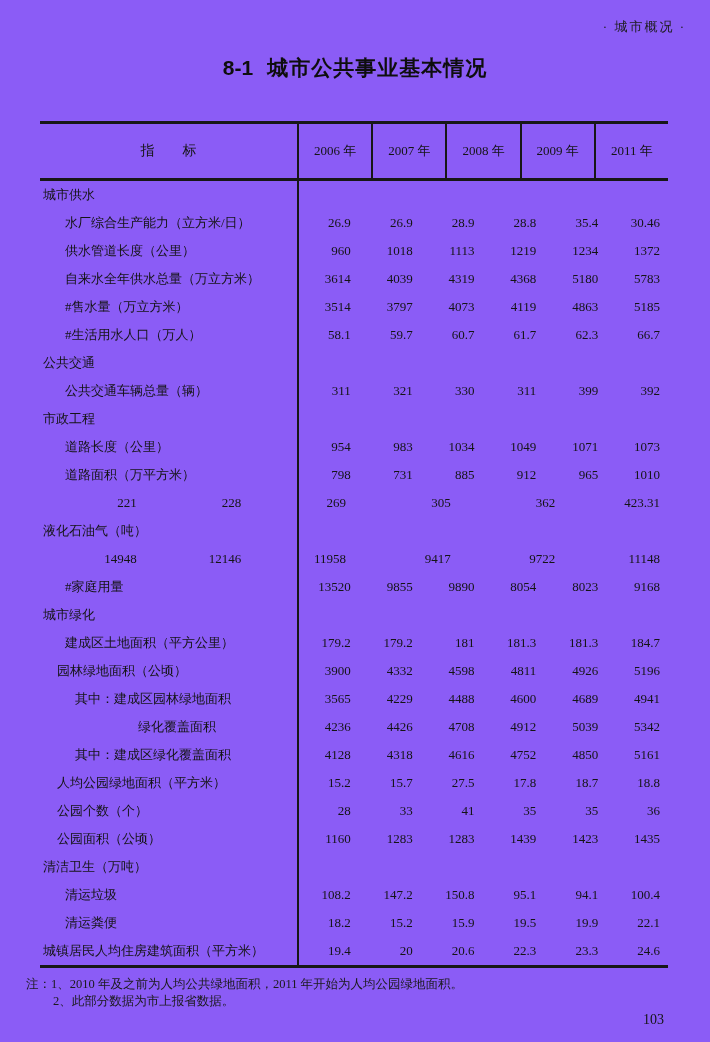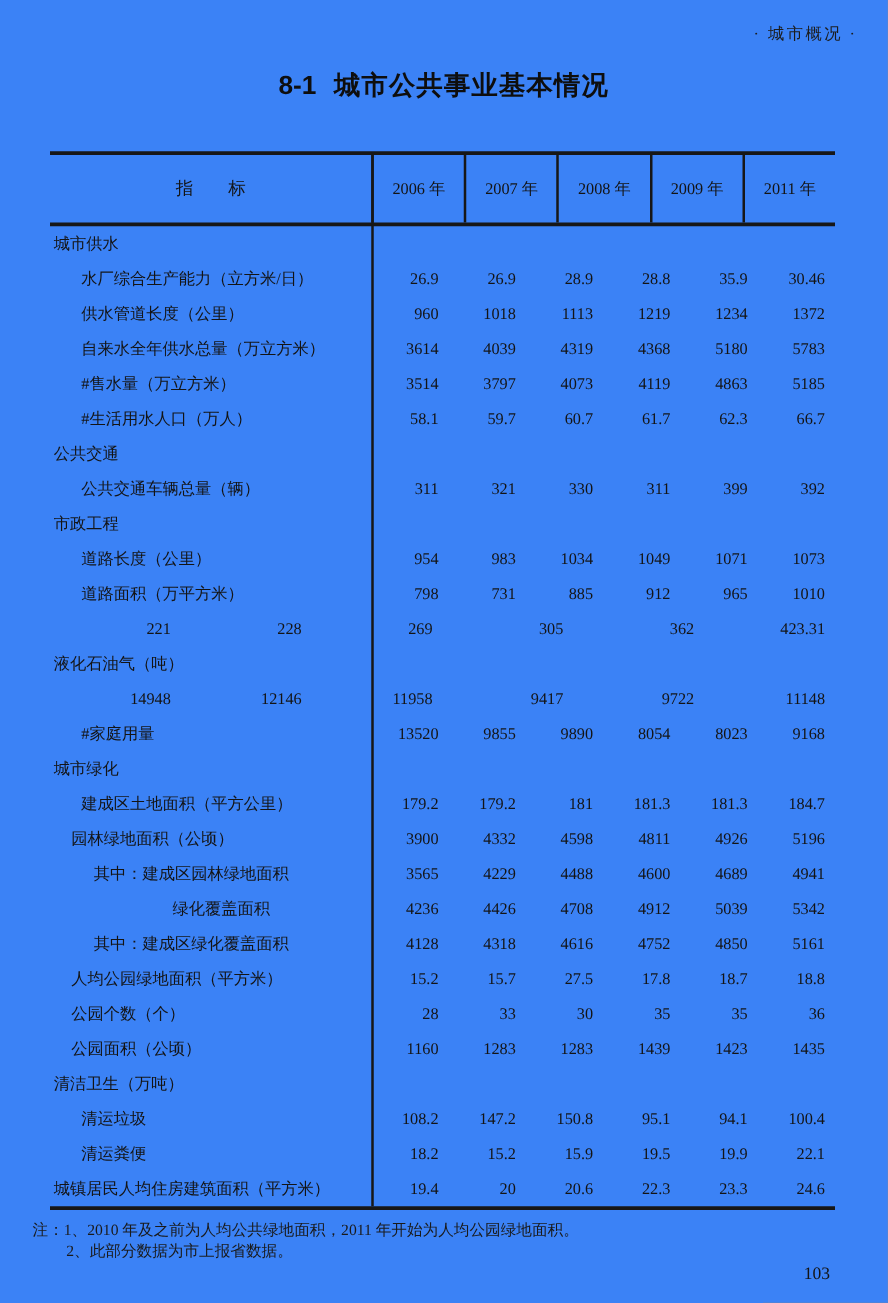--- a/index.html
+++ b/index.html
@@ -1,21 +1,21 @@
 <!DOCTYPE html>
 <html><head>
 <meta charset="utf-8">
 <style>
   html,body{margin:0;padding:0;}
   body{background:#888;}
   .page{
     position:relative;
     width:710px;height:1042px;
     margin:0 auto;
-    background:#3b82f6;
+    background:#8b5cf6;
     color:#161616;
     font-family:"Liberation Serif","DejaVu Serif",serif;
     overflow:hidden;
   }
   .corner{
     position:absolute;top:18px;right:24px;
     font-size:13px;letter-spacing:2px;color:#1c1c1c;
   }
   .title{
     position:absolute;top:54px;left:0;width:100%;
@@ -109,21 +109,21 @@
           <div class="tval"></div>
           <div class="tval"></div>
         </div>
 
       <div class="trow">
         <div class="tlabel" style="padding-left: 25px;">水厂综合生产能力（立方米/日）</div>
       <div class="tval">26.9</div>
           <div class="tval">26.9</div>
           <div class="tval">28.9</div>
           <div class="tval">28.8</div>
-          <div class="tval">35.9</div>
+          <div class="tval">35.4</div>
           <div class="tval">30.46</div>
         </div>
 
       <div class="trow">
         <div class="tlabel" style="padding-left: 25px;">供水管道长度（公里）</div>
       <div class="tval">960</div>
           <div class="tval">1018</div>
           <div class="tval">1113</div>
           <div class="tval">1219</div>
           <div class="tval">1234</div>
@@ -315,21 +315,21 @@
           <div class="tval">27.5</div>
           <div class="tval">17.8</div>
           <div class="tval">18.7</div>
           <div class="tval">18.8</div>
         </div>
 
       <div class="trow">
         <div class="tlabel" style="padding-left: 17px;">公园个数（个）</div>
       <div class="tval">28</div>
           <div class="tval">33</div>
-          <div class="tval">30</div>
+          <div class="tval">41</div>
           <div class="tval">35</div>
           <div class="tval">35</div>
           <div class="tval">36</div>
         </div>
 
       <div class="trow">
         <div class="tlabel" style="padding-left: 17px;">公园面积（公顷）</div>
       <div class="tval">1160</div>
           <div class="tval">1283</div>
           <div class="tval">1283</div>

